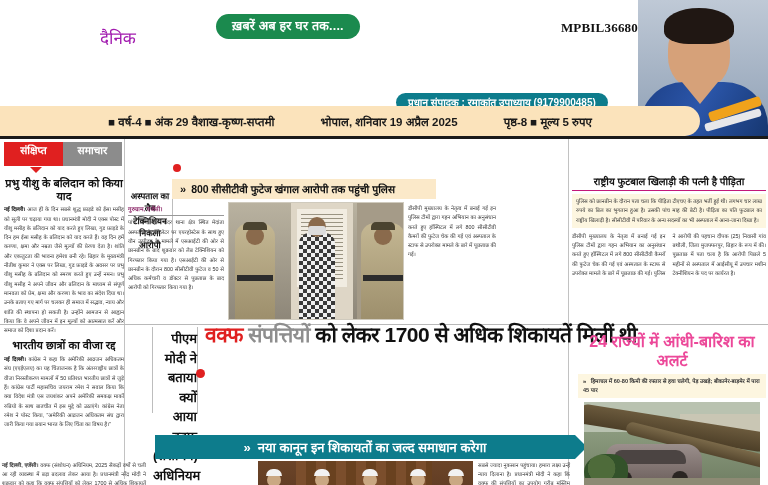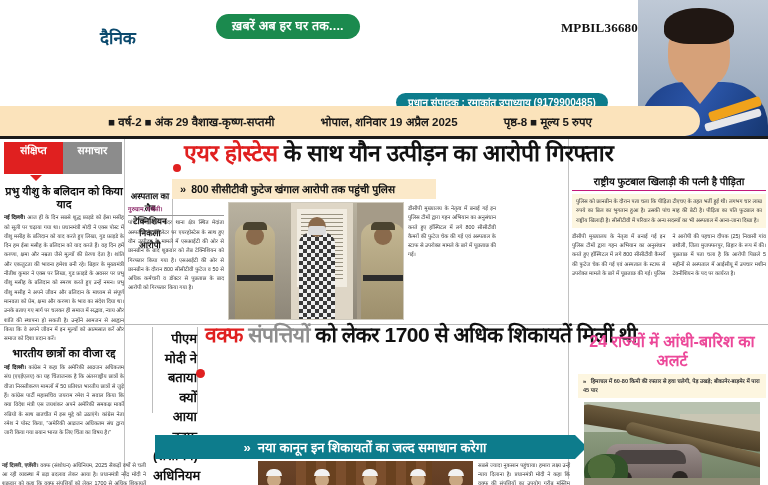--- a/index.html
+++ b/index.html
@@ -19,21 +19,21 @@
     padding:3px 16px 5px;font-size:12.5px;font-weight:bold;
     letter-spacing:.2px;white-space:nowrap;
   }
   .reg-code{
     position:absolute;right:130px;top:20px;
     font-family:"Liberation Serif","DejaVu Serif",serif;
     font-weight:bold;font-size:13px;color:#111;letter-spacing:.2px;
   }
   .dainik{
     position:absolute;left:100px;top:26px;
-    font-size:17px;font-weight:bold;color:#0c4a6e;
+    font-size:17px;font-weight:normal;color:#a21caf;
   }
   .title-row{
     position:absolute;left:46px;top:36px;white-space:nowrap;
   }
   .title-red{
     font-size:68px;font-weight:bold;color:#c8102e;
     letter-spacing:-1px;line-height:1;
     display:inline-block;transform:scaleY(1.08);
     transform-origin:top left;
   }
@@ -95,21 +95,21 @@
   .rule-thick{height:3px;background:#1a1a1a;margin:0;}
 
   
   .content{position:relative;height:346px;}
 
   
   .col-left{
     position:absolute;left:4px;top:3px;width:120px;height:340px;
     overflow:hidden;
   }
-  .brief-head{display:flex;width:118px;height:32px;margin-bottom:1px;}
+  .brief-head{display:flex;width:118px;height:24px;margin-bottom:1px;}
   .brief-a{background:#e02020;color:#fff;flex:1;text-align:center;
     font-size:10.5px;font-weight:bold;line-height:16px;}
   .brief-b{background:#8c8c8c;color:#fff;flex:1;text-align:center;
     font-size:10.5px;font-weight:bold;line-height:16px;}
   .brief-notch{
     width:0;height:0;border-left:6px solid transparent;
     border-right:6px solid transparent;border-top:6px solid #e02020;
     margin-left:26px;
   }
   .lc-head{
@@ -309,21 +309,21 @@
 
     <div class="reg-code">MPBIL36680</div>
 
     <div class="dainik">दैनिक</div>
 
 
     <div class="editor-pill">प्रधान संपादक : रमाकांत उपाध्याय (9179900485)</div>
 
     <div class="edition-bar"></div>
     <div class="edition-inner">
-      <span>■ वर्ष-2 ■ अंक 29 वैशाख-कृष्ण-सप्तमी</span>
+      <span>■ वर्ष-4 ■ अंक 29 वैशाख-कृष्ण-सप्तमी</span>
       <span>भोपाल, शनिवार 19 अप्रैल 2025</span>
       <span>पृष्ठ-8 ■ मूल्य 5 रुपए</span>
     </div>
   </div>
 
   <div class="rule-thick"></div>
 
   <div class="content">
 
     <div class="col-left">
@@ -346,23 +346,20 @@
       </div>
     </div>
 
     <div class="divider-v" style="left:124px"></div>
     <div class="divider-v" style="left:568px"></div>
 
     <div class="col-center">
       <div class="kicker-vert">अस्पताल का लैब टेक्निशियन निकला आरोपी</div>
       <div class="kicker-dot"></div>
 
-      <div class="main-head">
-        <span class="red">एयर होस्टेस</span><span> के साथ यौन उत्पीड़न का आरोपी गिरफ्तार</span>
-      </div>
 
       <div class="subhead-bar">
         <span class="chev">»</span>
         <span class="txt">800 सीसीटीवी फुटेज खंगाल आरोपी तक पहुंची पुलिस</span>
       </div>
 
       <div class="text-mid">
         <div class="byline">गुरुग्राम, एजेंसी।</div>
         <span>पांच दिन पहले सदर थाना क्षेत्र स्थित मेदांता अस्पताल के वेंटिलेटर पर एयरहोस्टेस के साथ हुए यौन उत्पीड़न के मामले में एसआईटी की ओर से छानबीन के बाद शुक्रवार को लैब टेक्निशियन को गिरफ्तार किया गया है। एसआईटी की ओर से छानबीन के दौरान 800 सीसीटीवी फुटेज व 50 से अधिक कर्मचारी व डॉक्टर से पूछताछ के बाद आरोपी को गिरफ्तार किया गया है।</span>
       </div>

